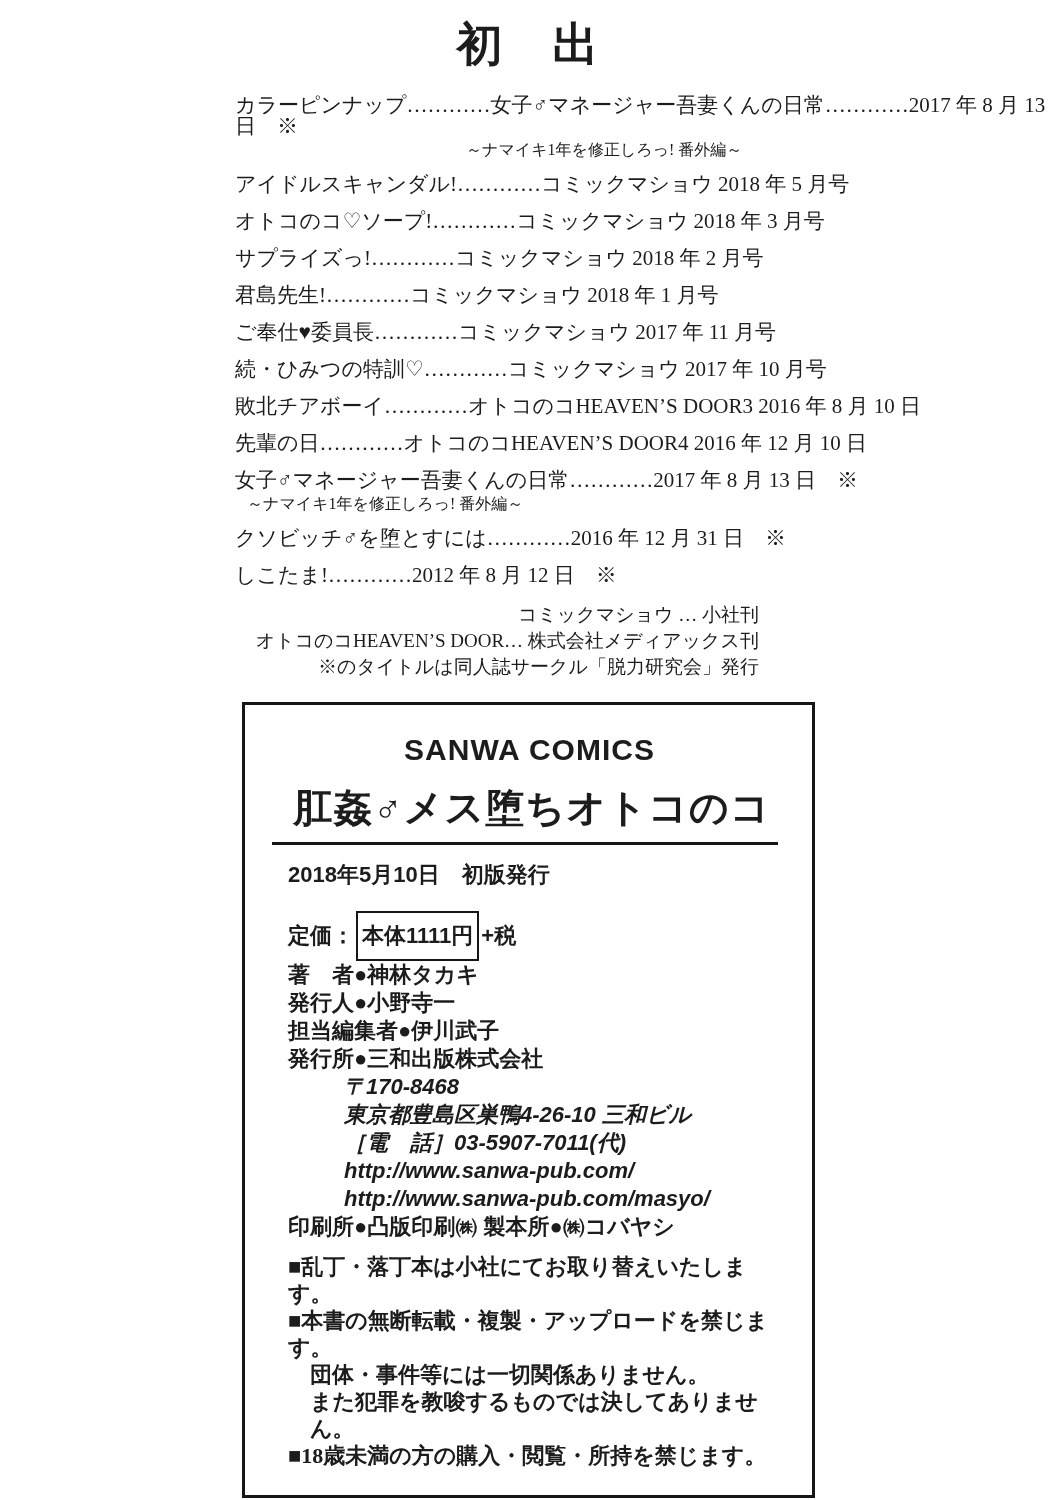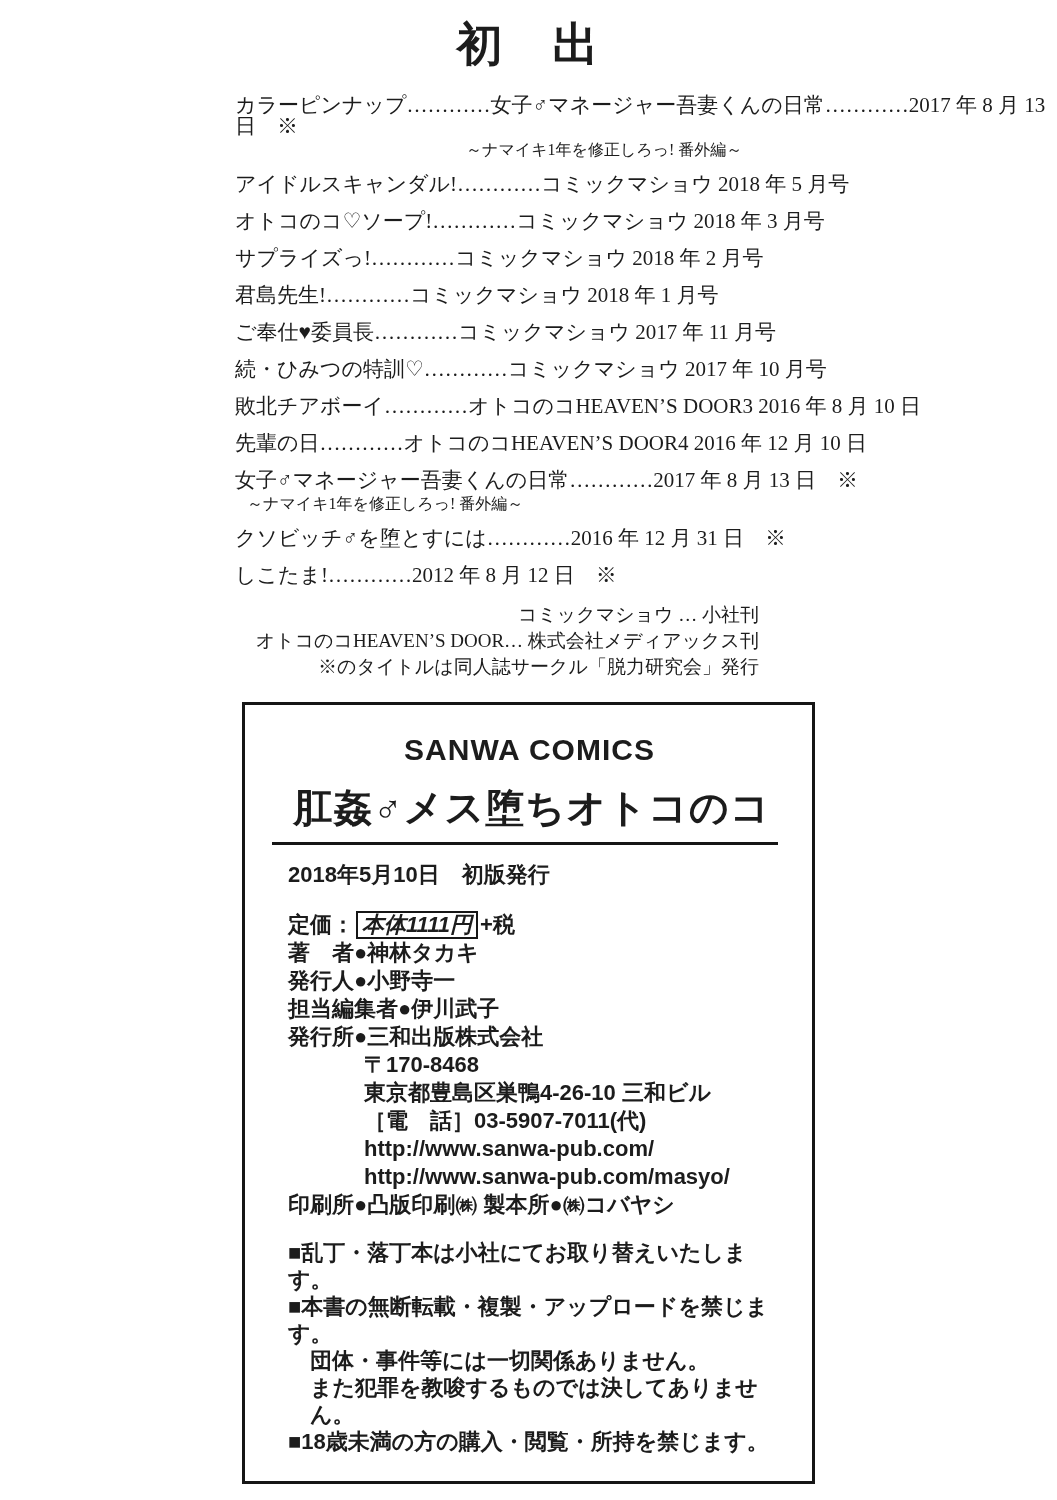--- a/index.html
+++ b/index.html
@@ -85,30 +85,30 @@
   }
   .details {
     margin-top: 24px;
     font-size: 22px;
     line-height: 28px;
   }
   .detail-line { white-space: nowrap; }
   .price-box {
     display: inline-block;
     border: 2px solid #161616;
-    padding: 0 4px;
+    padding: 11px 4px;
     margin: 0 2px;
     line-height: 24px;
-    font-style: italic;
   }
-  .addr-indent { margin-left: 76px; }
+  .addr-indent { margin-left: 56px; font-style: italic; }
   .warnings {
-    margin-top: 20px;
+    margin-top: 12px;
     font-size: 22px;
     line-height: 27px;
+    font-family: Liberation Serif, serif;
   }
   .warn-indent { margin-left: 22px; }
 </style>
 </head>
 <body>
 
 <div class="page">
 
   <h1 class="page-title">初　出</h1>
 

